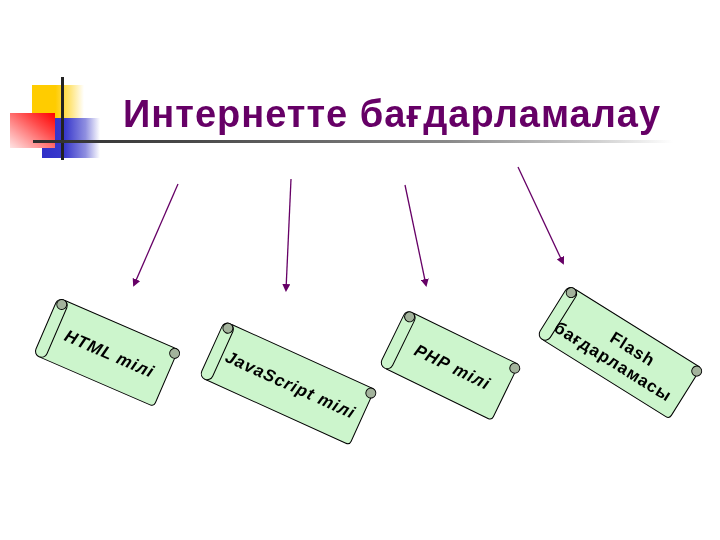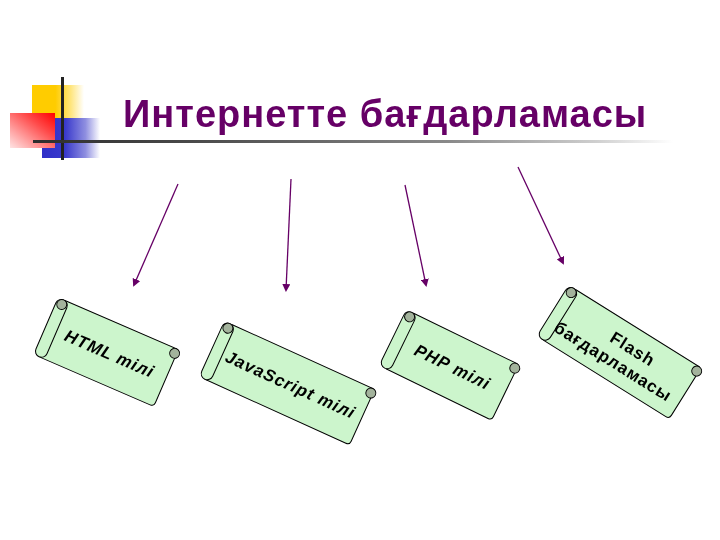--- a/index.html
+++ b/index.html
@@ -60,21 +60,21 @@
 <body>
 
 <div class="slide">
 
   <div class="logo-yellow"></div>
   <div class="logo-blue"></div>
   <div class="logo-red"></div>
   <div class="logo-vline"></div>
   <div class="title-rule"></div>
 
-  <div class="title">Интернетте бағдарламасы</div>
+  <div class="title">Интернетте бағдарламалау</div>
 
   <svg class="diagram" width="720" height="540" viewBox="0 0 720 540" xmlns="http://www.w3.org/2000/svg">
     <defs>
       <marker id="arrowhead" markerWidth="8" markerHeight="8" refX="6" refY="4" orient="auto" markerUnits="userSpaceOnUse">
         <path d="M0,0 L8,4 L0,8 Z" fill="#660066"></path>
       </marker>
     </defs>
 
     <line class="arrow-line" x1="178" y1="184" x2="134" y2="285" marker-end="url(#arrowhead)"></line>
     <line class="arrow-line" x1="291" y1="179" x2="286" y2="290" marker-end="url(#arrowhead)"></line>

